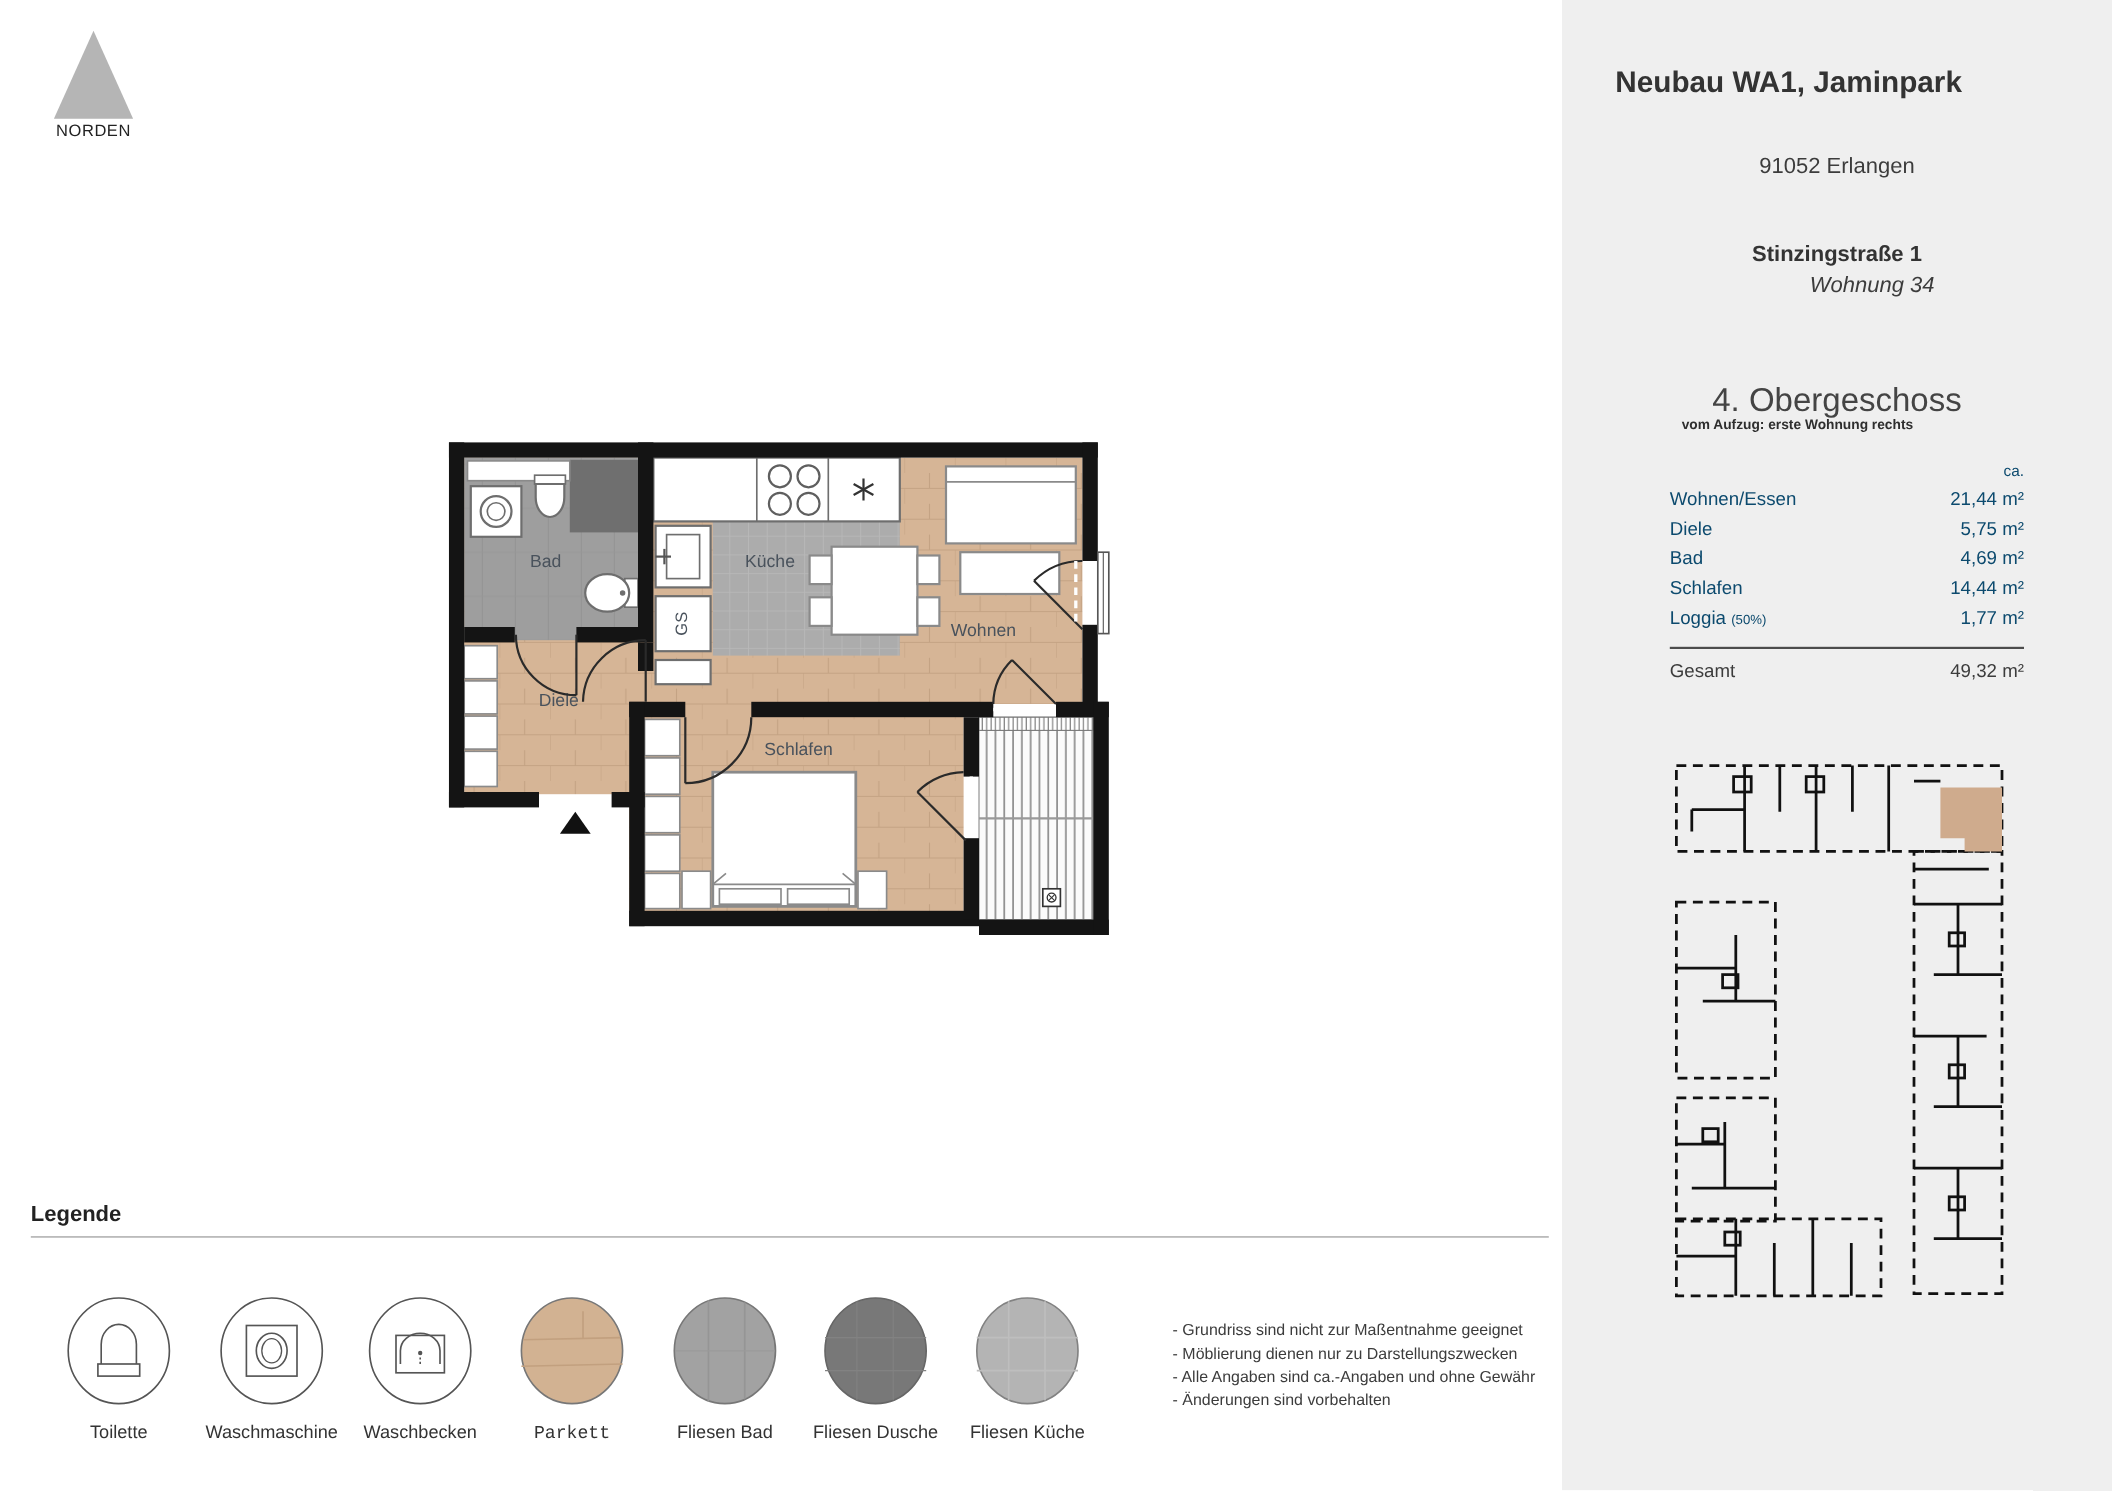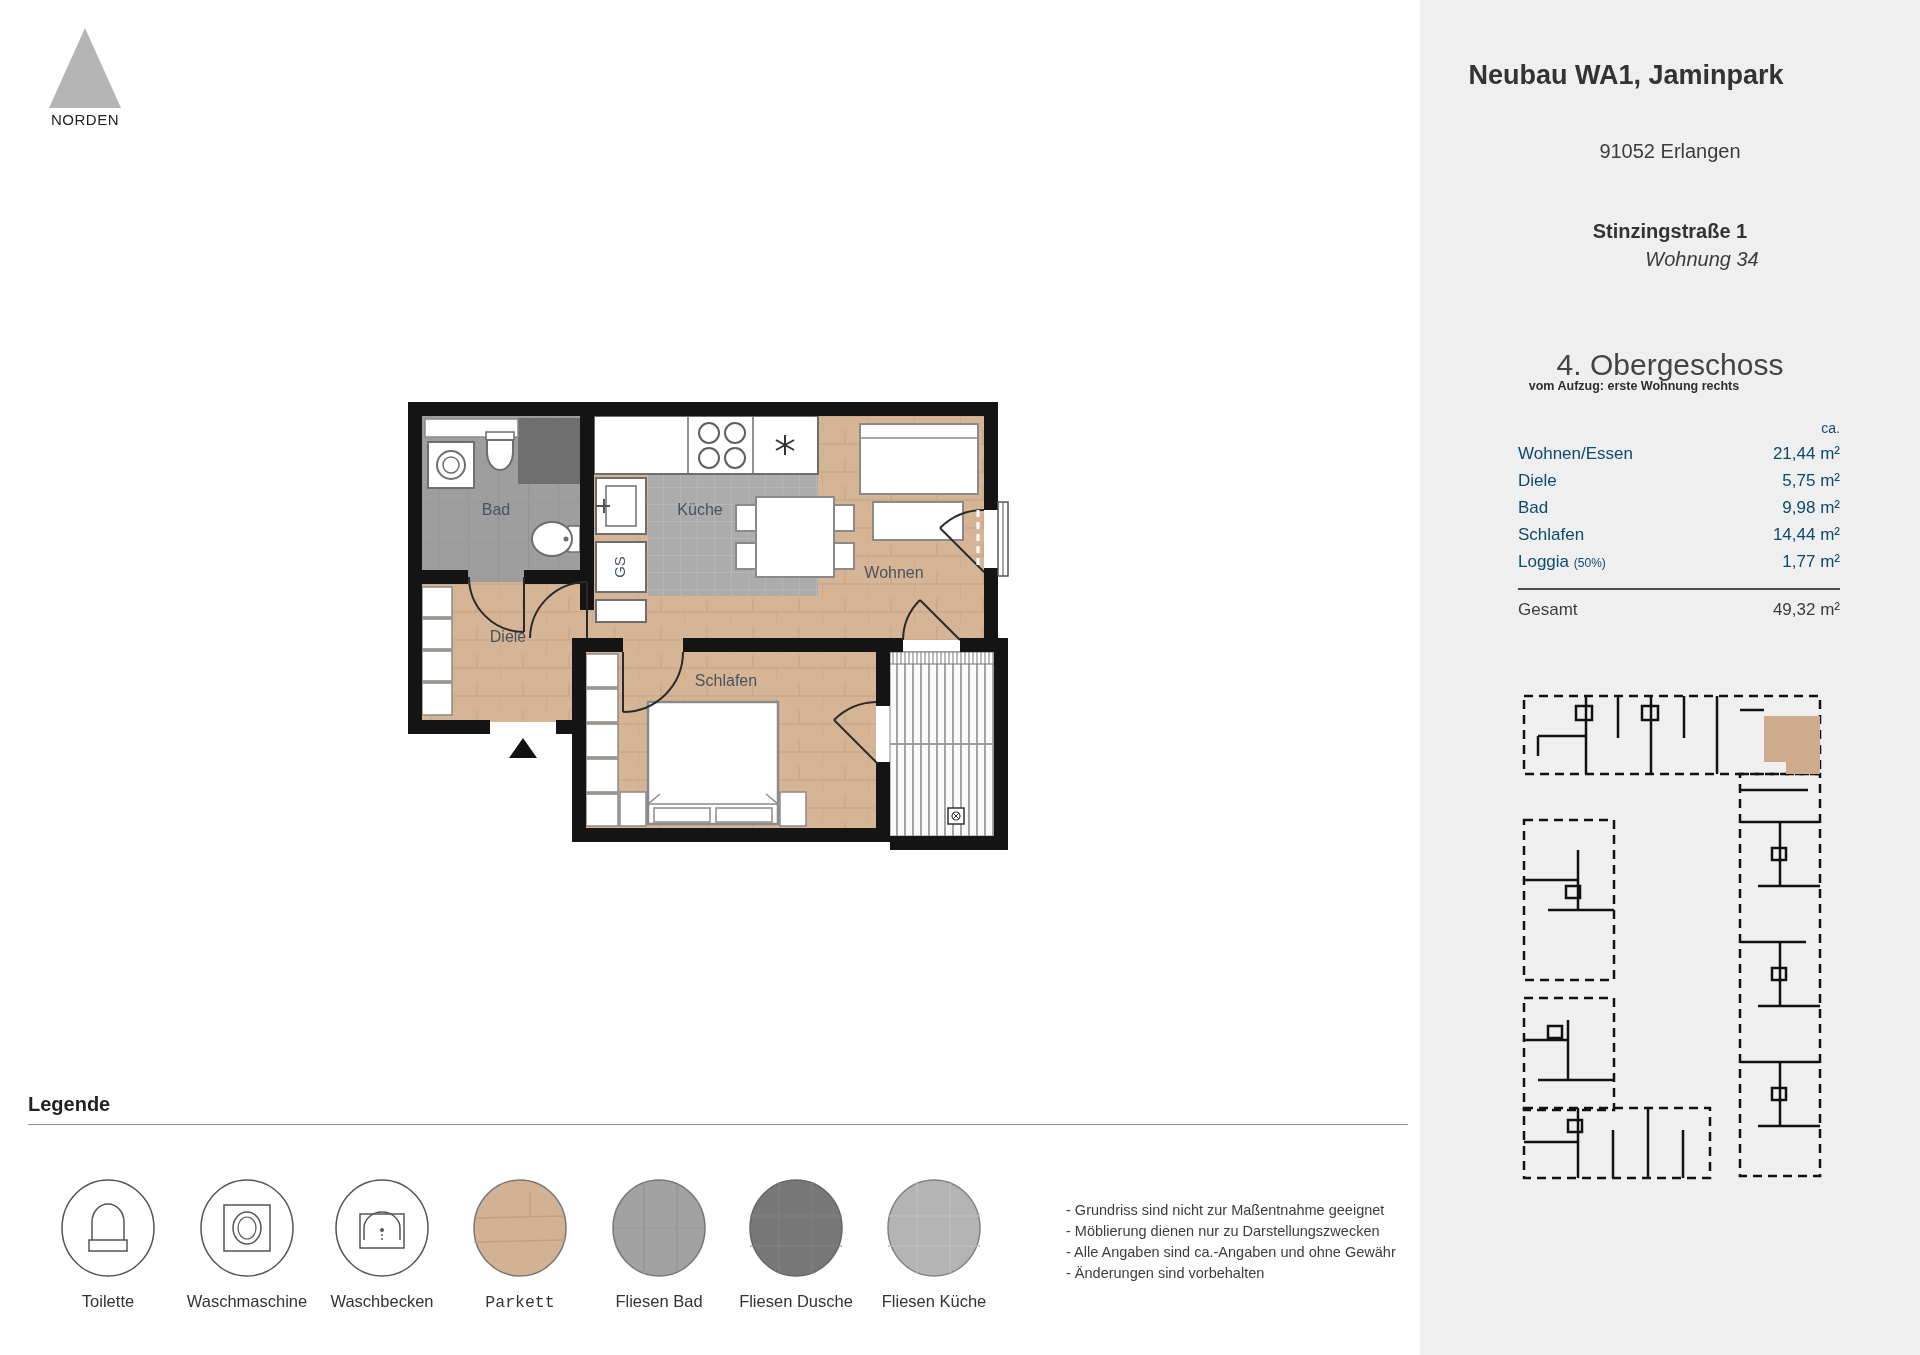--- a/index.html
+++ b/index.html
@@ -332,21 +332,21 @@
     <div class="arow">
       <span>Wohnen/Essen</span>
       <span>21,44 m²</span>
     </div>
     <div class="arow">
       <span>Diele</span>
       <span>5,75 m²</span>
     </div>
     <div class="arow">
       <span>Bad</span>
-      <span>9,98 m²</span>
+      <span>4,69 m²</span>
     </div>
     <div class="arow">
       <span>Schlafen</span>
       <span>14,44 m²</span>
     </div>
     <div class="arow">
       <span><span>Loggia</span> <span class="suf">(50%)</span></span>
       <span>1,77 m²</span>
     </div>
   </div>

